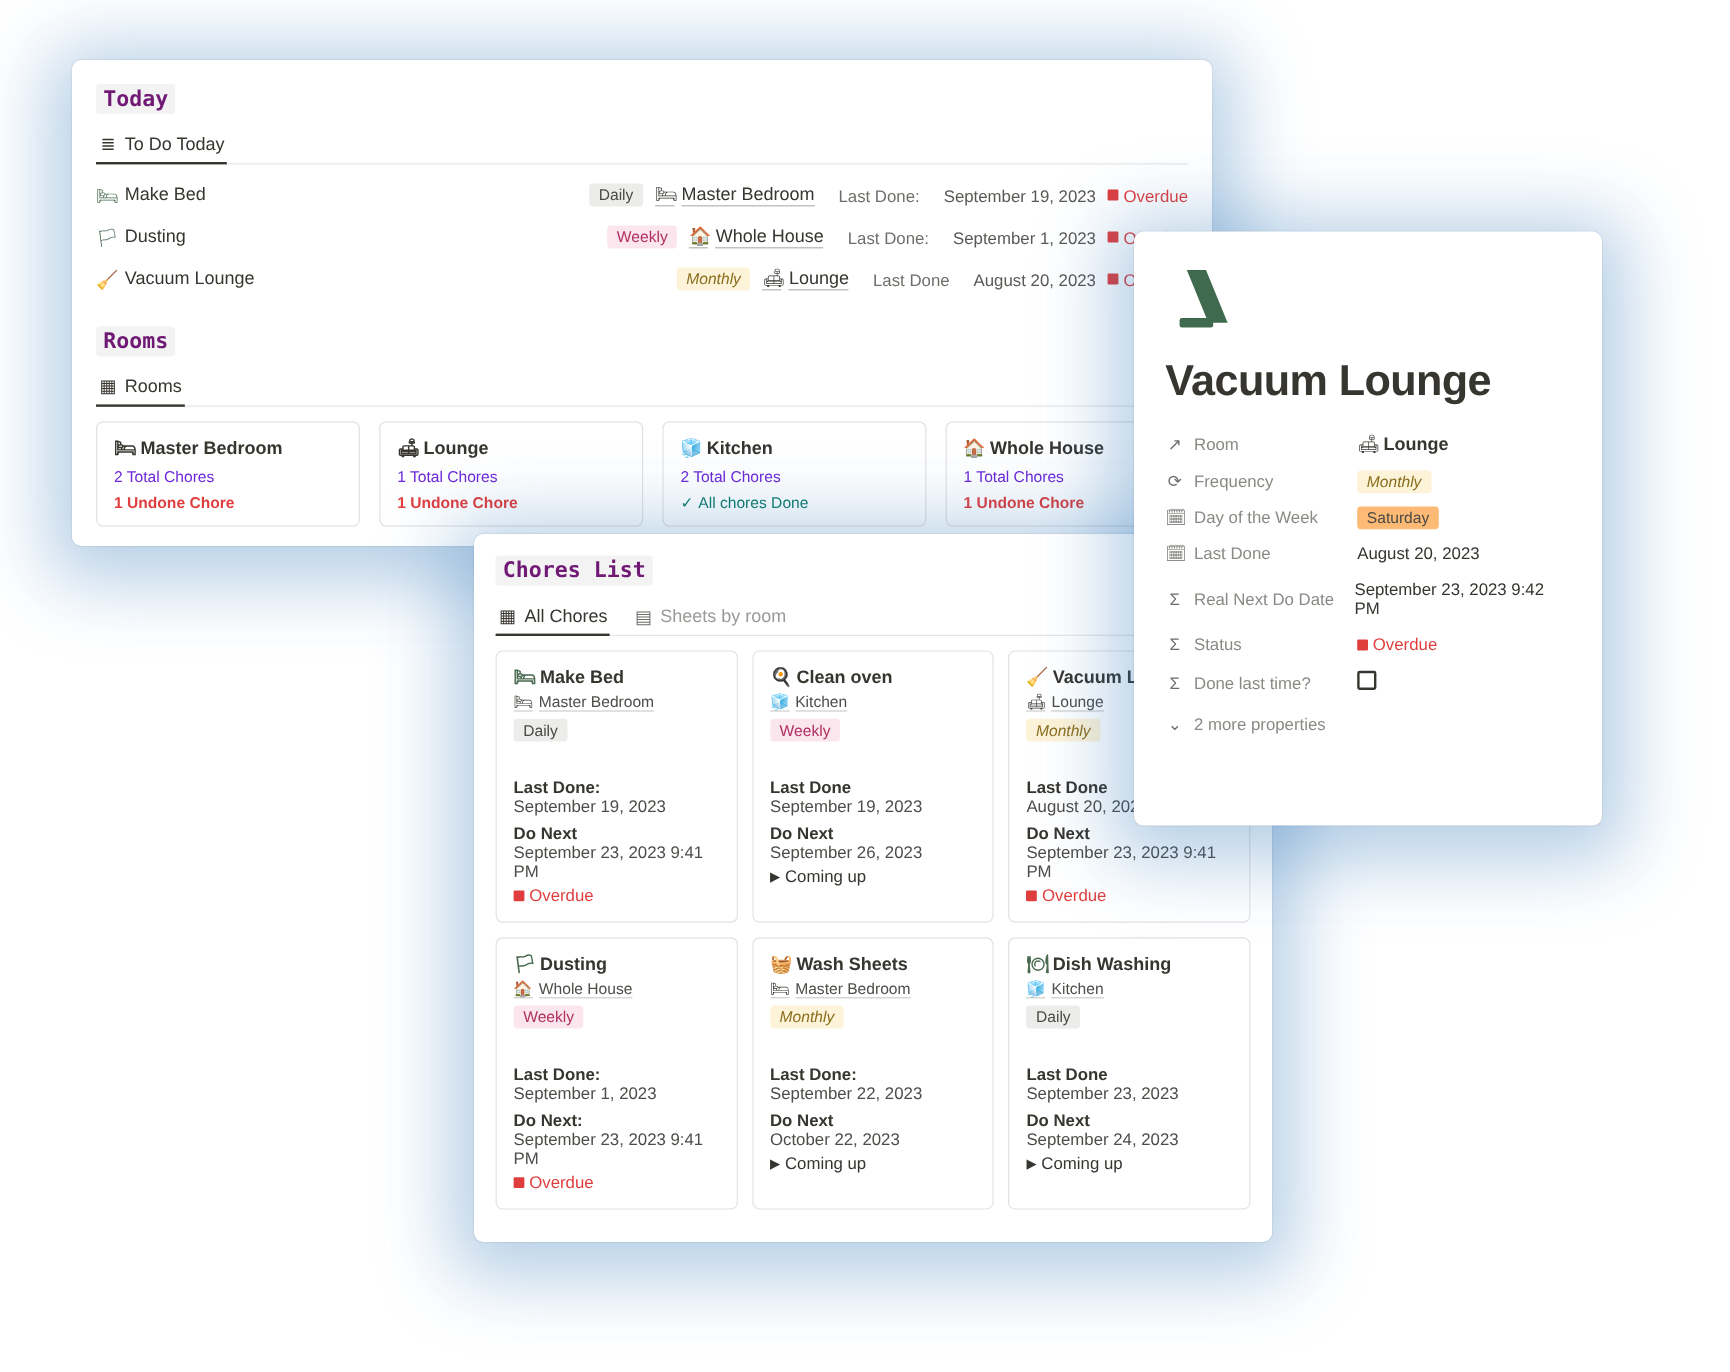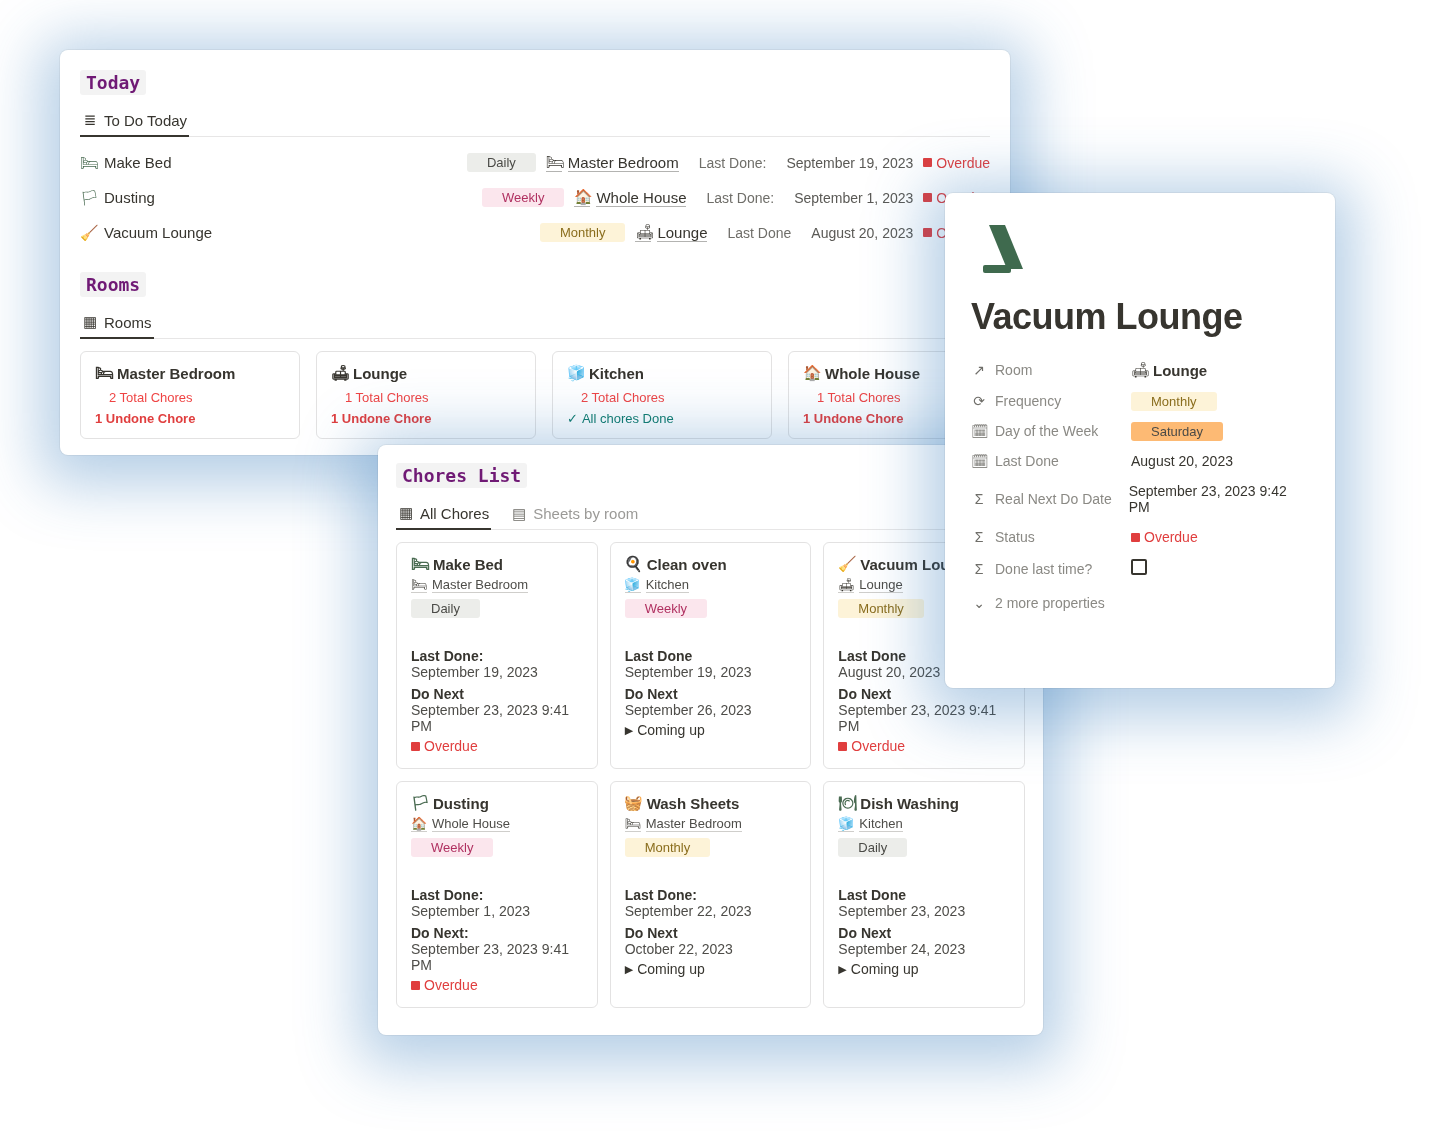--- a/index.html
+++ b/index.html
@@ -11,21 +11,21 @@
     height: 1143px;
     position: relative;
   }
   .panel {
     position: absolute;
     background: #fff;
     border-radius: 8px;
     box-shadow: 0 0 0 1px rgba(15,15,15,0.05), 0 10px 60px 20px rgba(47,118,182,0.35);
   }
   .panel-today { left: 60px; top: 50px; width: 950px; height: 405px; padding: 20px 20px 20px 20px; }
-  .panel-chores { left: 378px; top: 445px; width: 665px; height: 590px; padding: 18px 18px 18px 18px; }
+  .panel-chores { left: 395px; top: 445px; width: 665px; height: 590px; padding: 18px 18px 18px 18px; }
   .panel-details { left: 945px; top: 193px; width: 390px; height: 495px; padding: 22px 26px; }
 
   .section-title {
     display: inline-block;
     font-family: ui-monospace, Menlo, Consolas, monospace;
     font-size: 18px;
     font-weight: 700;
     color: #701a75;
     background: rgba(55,53,47,0.06);
     padding: 2px 6px;
@@ -63,27 +63,27 @@
   .today-row .title {
     font-weight: 500;
     flex: 0 0 auto;
     display: flex;
     align-items: center;
     gap: 8px;
   }
   .spacer { flex: 1; }
   .pill {
     font-size: 13px;
-    padding: 2px 20px;
+    padding: 2px 8px;
     border-radius: 3px;
     font-weight: 500;
   }
   .pill-daily   { background: #ecedea; color: #4a4a46; }
   .pill-weekly  { background: #fbe6ed; color: #b03060; }
-  .pill-monthly { background: #fdf3d8; color: #8a6d1d; }
+  .pill-monthly { background: #fdf3d8; color: #8a6d1d; font-style: italic; }
   .room-link {
     display: flex;
     align-items: center;
     gap: 6px;
     font-weight: 500;
     font-size: 15px;
   }
   .room-link span { border-bottom: 1px solid #b3b3b1; }
   .muted-label { color: #6f6e69; font-size: 14px; margin-left: 10px; }
   .date-val { font-size: 14px; color: #5a5955; margin-left: 10px; }
@@ -99,21 +99,21 @@
     margin-top: 12px;
   }
   .room-card {
     border: 1px solid rgba(55,53,47,0.14);
     border-radius: 6px;
     padding: 12px 14px;
     width: 220px;
     flex-shrink: 0;
   }
   .room-card .name { font-weight: 600; font-size: 15px; display: flex; align-items: center; gap: 6px; margin-bottom: 8px; }
-  .room-card .meta { font-size: 13px; color: #ef4444; margin-bottom: 6px; margin-left: 14px; }
+  .room-card .meta { font-size: 13px; color: #6d28d9; margin-bottom: 6px; }
   .room-card .undone-red { font-size: 13px; color: #e03e3e; font-weight: 700; }
   .room-card .undone-green { font-size: 13px; color: #0f7b6c; font-weight: 500; display:flex; align-items:center; gap:4px;}
 
   
   .chores-grid {
     display: grid;
     grid-template-columns: repeat(3, 1fr);
     gap: 12px;
     margin-top: 12px;
   }

